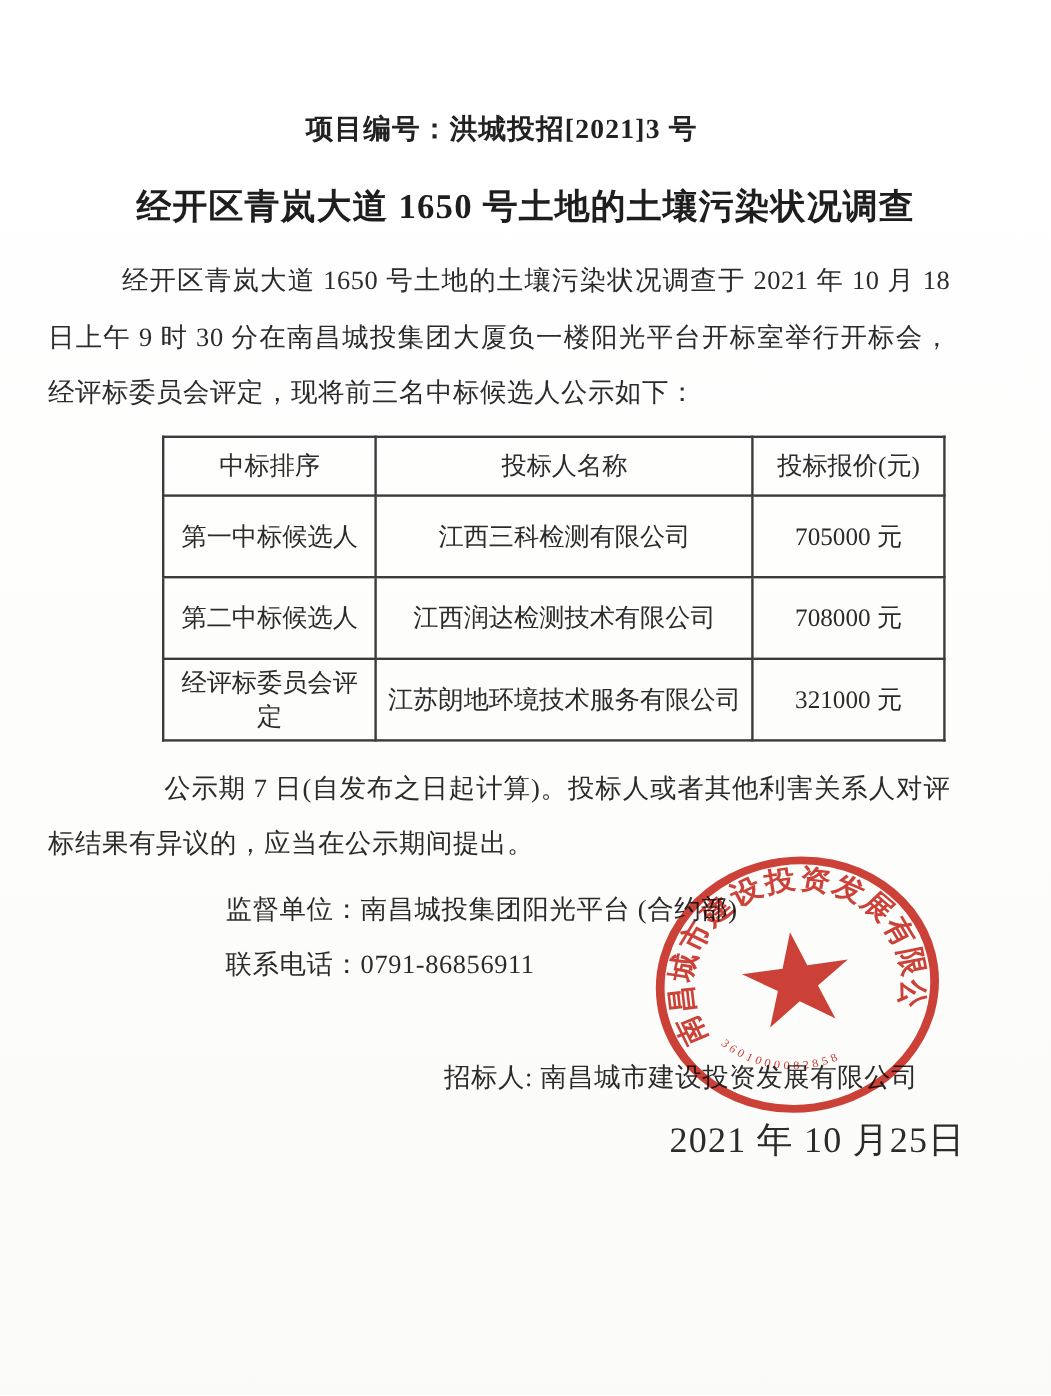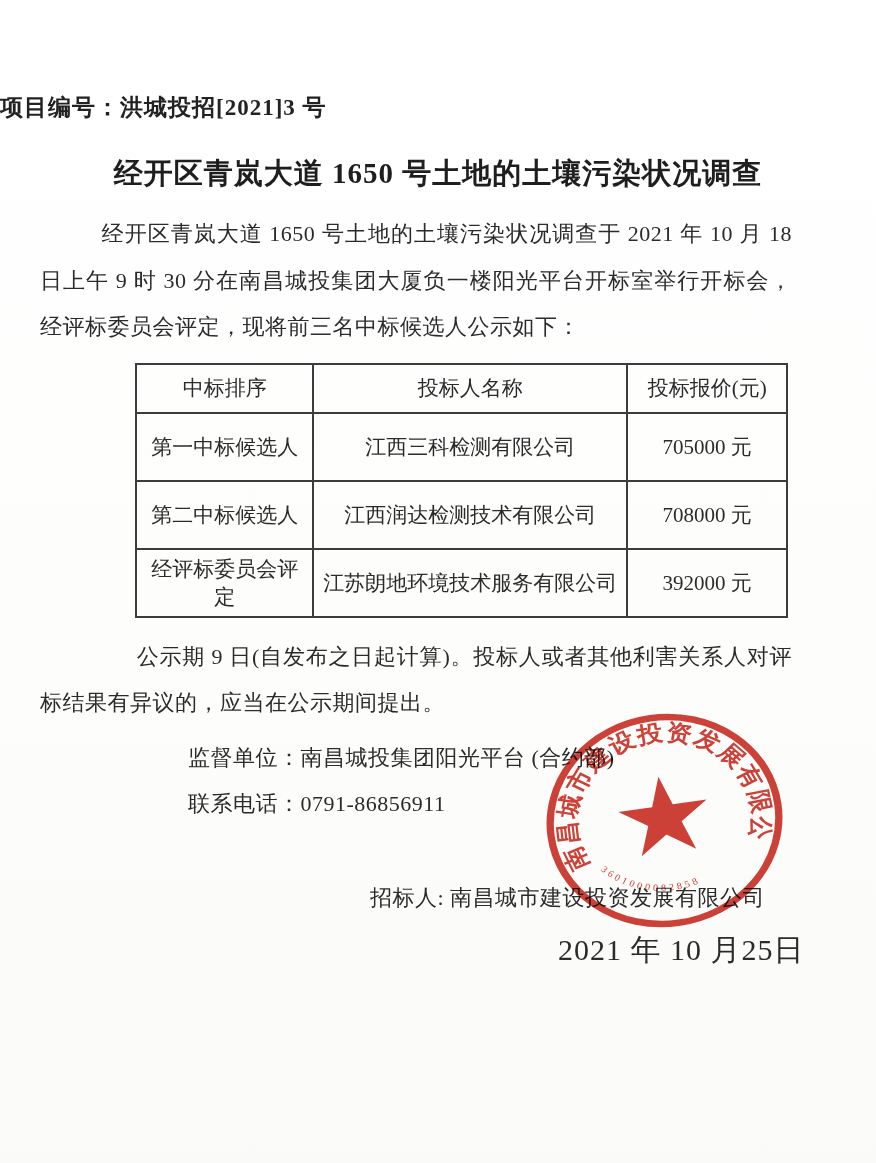--- a/index.html
+++ b/index.html
@@ -10,21 +10,21 @@
     overflow: hidden;
   }
   .page {
     position: relative;
     width: 876px; height: 1163px;
     background: linear-gradient(180deg, #ffffff 0%, #fdfdfc 60%, #fafaf8 100%);
     color: #2b2b2b;
   }
   .doc-number {
     padding-top: 92px;
-    text-align: left;
+    text-align: center;
     padding-right: 40px;
     font-size: 23px;
     font-weight: 700;
     letter-spacing: 1px;
     color: #222;
   }
   .title {
     margin-top: 24px;
     text-align: center;
     font-size: 29px;
@@ -131,26 +131,26 @@
         <td>705000 元</td>
       </tr>
       <tr>
         <td>第二中标候选人</td>
         <td>江西润达检测技术有限公司</td>
         <td>708000 元</td>
       </tr>
       <tr>
         <td>经评标委员会评定</td>
         <td>江苏朗地环境技术服务有限公司</td>
-        <td>392000 元</td>
+        <td>321000 元</td>
       </tr>
     </tbody>
   </table>
 
-  <p class="para notice">公示期 9 日(自发布之日起计算)。投标人或者其他利害关系人对评标结果有异议的，应当在公示期间提出。</p>
+  <p class="para notice">公示期 7 日(自发布之日起计算)。投标人或者其他利害关系人对评标结果有异议的，应当在公示期间提出。</p>
 
   <div class="indent-line">监督单位：南昌城投集团阳光平台 (合约部)</div>
 
   <div class="indent-line">联系电话：0791-86856911</div>
 
   <div class="tenderer-line">招标人: 南昌城市建设投资发展有限公司</div>
 
   <div class="date-line">2021 年 10 月25日</div>
 
   <svg class="seal" viewBox="0 0 240 240">

